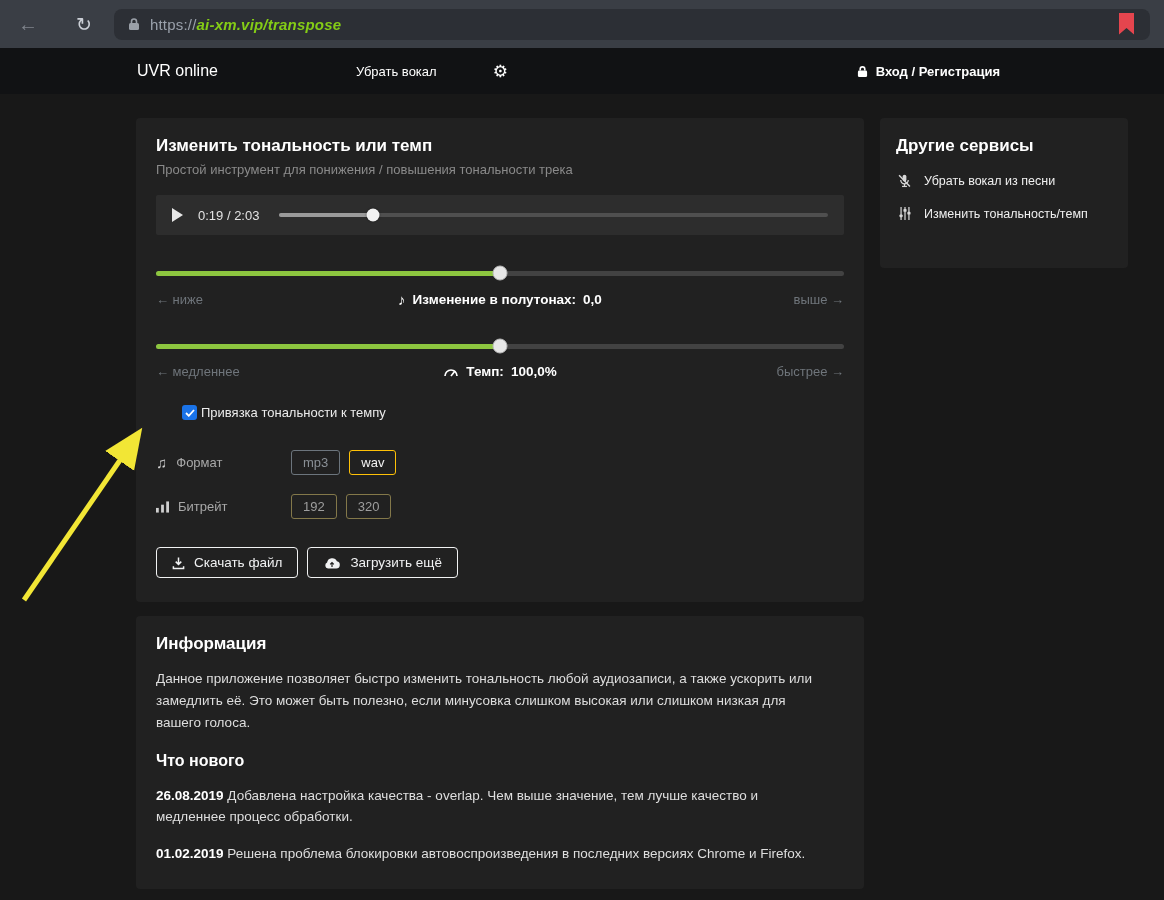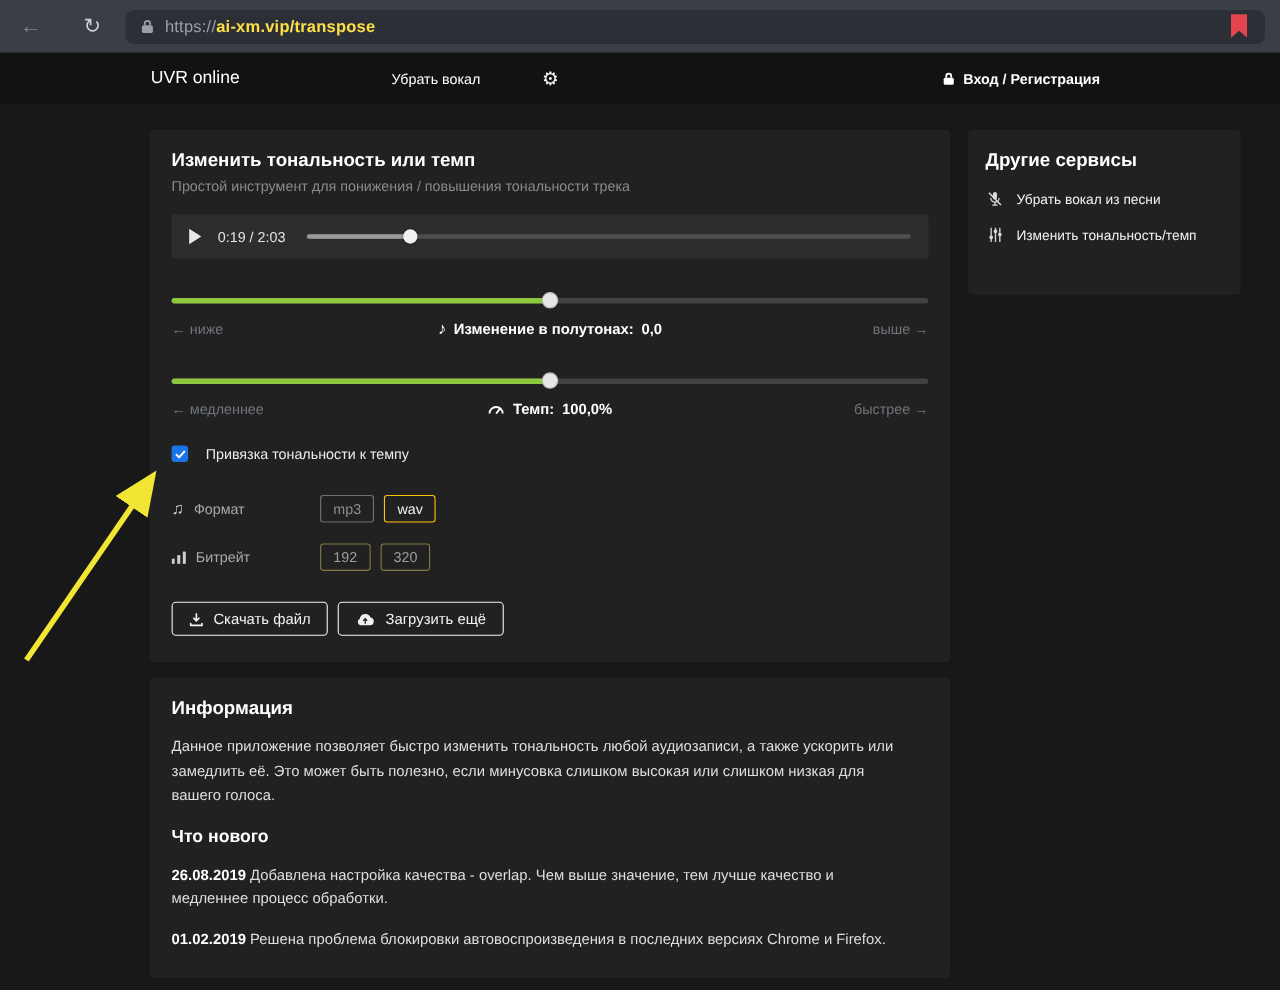--- a/index.html
+++ b/index.html
@@ -9,21 +9,21 @@
 
   
   .browser-bar { position:absolute; top:0; left:0; width:1164px; height:48px; background:#3a3e45; display:flex; align-items:center; }
   .nav-icon { font-size:20px; line-height:1; cursor:pointer; }
   .back { color:#80858d; margin-left:18px; }
   .reload { color:#ccd0d7; margin-left:38px; font-size:19px; }
   .url-pill { position:relative; flex:1; height:31px; margin:0 14px 0 22px; background:#2c2f35; border-radius:8px; display:flex; align-items:center; padding:0 14px; }
   .url-lock { color:#9aa0a8; display:flex; align-items:center; margin-right:10px; }
   .url-text { font-size:15px; letter-spacing:0.2px; }
   .url-text .scheme { color:#9aa1ab; }
-  .url-text .host { color:#fde047; font-weight:bold; }
+  .url-text .host { color:#84cc16; font-weight:bold;font-style:italic; }
   .bookmark { position:absolute; right:16px; top:4px; width:15px; height:22px; background:#e5454e; clip-path:polygon(0 0,100% 0,100% 100%,50% 70%,0 100%); cursor:pointer; }
 
   
   .navbar { position:absolute; top:48px; left:0; width:1164px; height:46px; background:#111214; display:flex; align-items:center;gap:28px; }
   .brand { color:#ffffff; font-size:16px; margin-left:137px; cursor:pointer; }
   .nav-link { color:#ffffff; font-size:13px; font-weight:normal; margin-left:110px; cursor:pointer; }
   .gear { color:#ffffff; font-size:17px; margin-left:28px; cursor:pointer; }
   .nav-right { position:absolute; right:164px; display:flex; align-items:center; gap:8px; cursor:pointer; }
   .nav-right .login { color:#ffffff; font-size:13px; font-weight:bold; }
   .white-lock { color:#ffffff; display:flex; align-items:center; }
@@ -53,21 +53,21 @@
   .gthumb { position:absolute; top:8px; width:15px; height:15px; background:#e6e6e6; border:1px solid #b9b9b9; border-radius:50%; transform:translate(-50%,-50%); }
   .slider-labels { display:flex; align-items:center; margin-top:10px; }
   .side-label { color:#6f757b; font-size:13px; width:170px; }
   .side-label.right { text-align:right; }
   .center-label { flex:1; text-align:center; color:#ffffff; font-size:13.5px; font-weight:bold; display:flex; align-items:center; justify-content:center; gap:7px; }
   .center-label .val { font-weight:bold;text-align:center; }
   .note-icon { font-size:15px; }
   .gauge-icon, .inline-svg { display:inline-flex; align-items:center; }
 
   
-  .check-row { display:flex; align-items:center; gap:16px; margin-top:26px; cursor:pointer; }
+  .check-row { display:flex; align-items:center; gap:4px; margin-top:26px; cursor:pointer;margin-left:26px; }
   .checkbox { width:15px; height:15px; background:#1a73e8; border-radius:3px; display:flex; align-items:center; justify-content:center; flex:none; }
   .check-row .label { color:#ececec; font-size:13px; }
 
   
   .opt-row { display:flex; align-items:center; margin-top:30px; }
   .opt-row.second { margin-top:19px; }
   .opt-label { color:#a9a9a9; font-size:13px; display:flex; align-items:center; gap:9px; width:135px; }
   .opt-buttons { display:flex; gap:9px; }
   .opt-btn { background:transparent; font-family:inherit; font-size:13px; padding:4px 11px; border-radius:3px; cursor:pointer; }
   .opt-btn.gray { border:1px solid #6c757d; color:#8a9096; }

